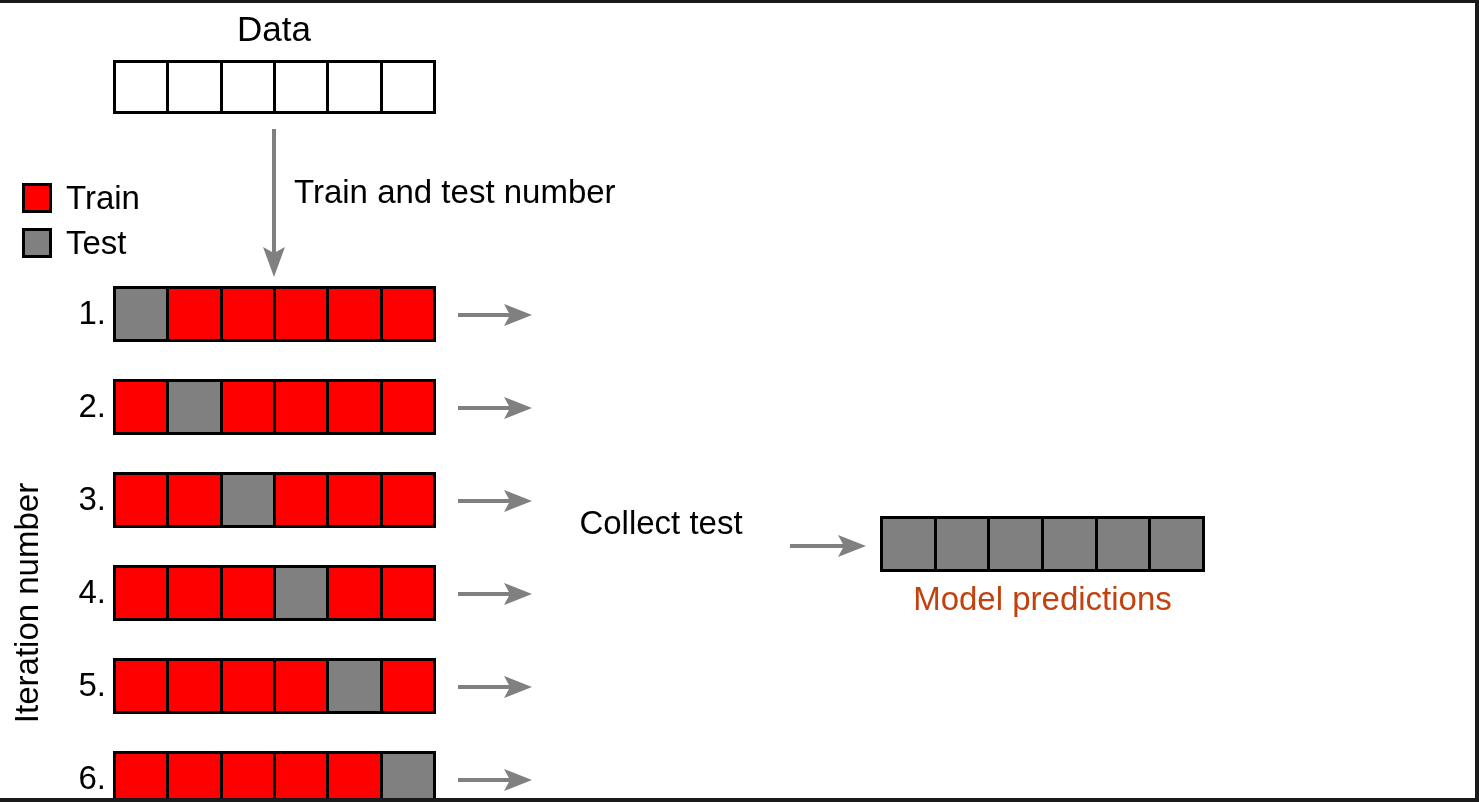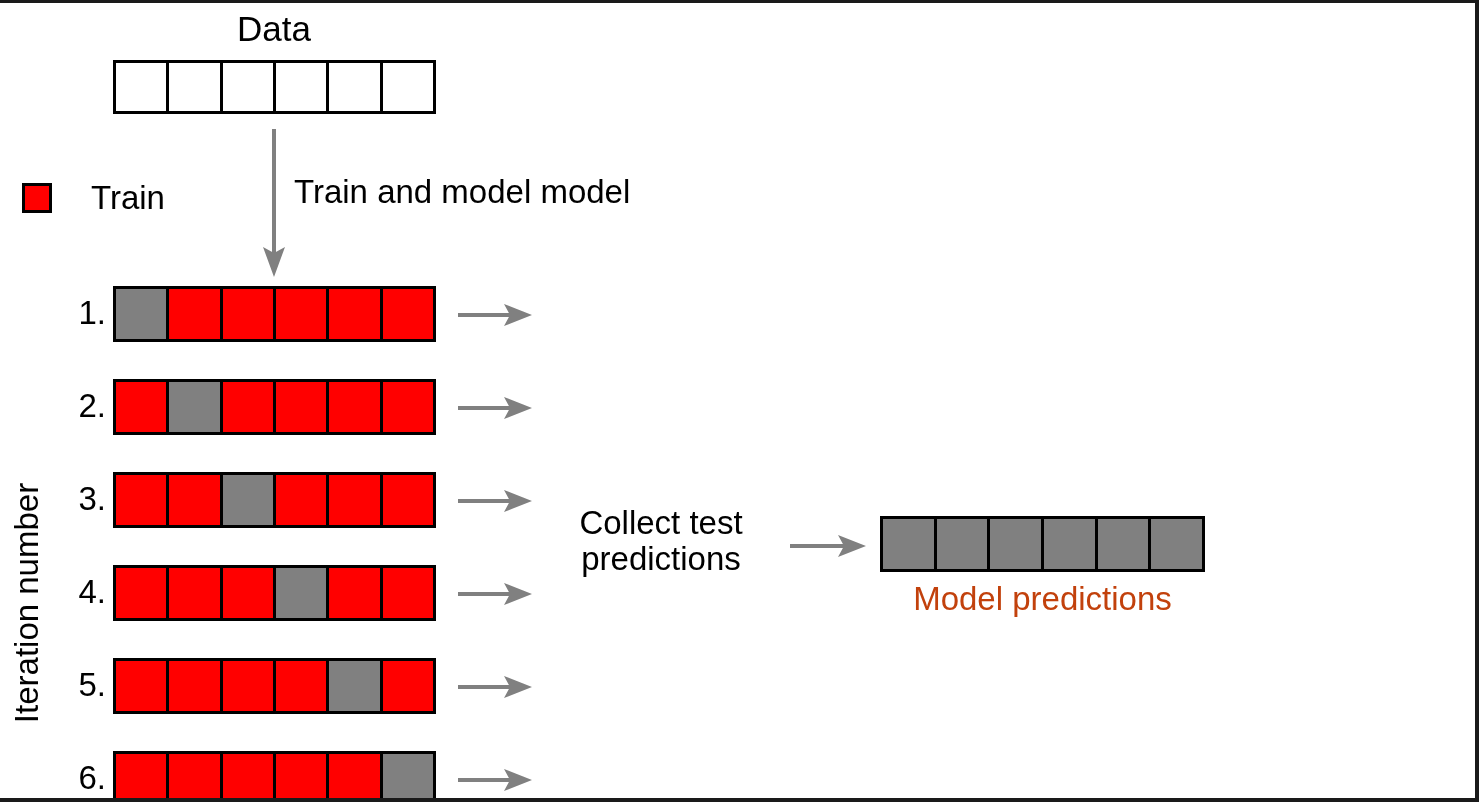--- a/index.html
+++ b/index.html
@@ -71,21 +71,20 @@
     border: 3px solid #000000;
     box-sizing: border-box;
     margin-right: 14px;
     flex: none;
   }
   .legend-label {
     font-size: 33px;
     color: #000000;
     line-height: 1;
     white-space: nowrap;
-    margin-left: 25px;
   }
 
   
   #down-arrow { left: 258px; top: 126px; }
   .arrow-caption {
     left: 294px;
     top: 172px;
     font-size: 33px;
     color: #000000;
     line-height: 1;
@@ -187,28 +186,32 @@
     <div class="cell"></div>
     <div class="cell"></div>
     <div class="cell"></div>
   </div>
 
   <div class="legend">
     <div class="legend-row">
       <span class="legend-swatch" style="background:#ff0000"></span>
       <span class="legend-label">Train</span>
     </div>
+    <div class="legend-row">
+      <span class="legend-swatch" style="background:#808080"></span>
+      <span class="legend-label">Test</span>
+    </div>
   </div>
 
   <svg class="abs" id="down-arrow" width="36" height="152">
     <line x1="16" y1="0" x2="16" y2="125" stroke="#808080" stroke-width="4"></line>
     <polygon points="16,148 5,118 16,124 27,118" fill="#808080"></polygon>
   </svg>
 
-  <div class="abs arrow-caption">Train and model model</div>
+  <div class="abs arrow-caption">Train and test number</div>
 
   <div id="iteration-axis-label">Iteration number</div>
 
   <div class="iter-row" style="top:283px">
     <div class="iter-num">1.</div>
     <div class="fold-strip">
       <div class="cell test"></div>
       <div class="cell train"></div>
       <div class="cell train"></div>
       <div class="cell train"></div>
@@ -296,21 +299,20 @@
       <div class="cell test"></div>
     </div>
     <svg class="row-arrow" width="80" height="30">
       <line x1="2" y1="15" x2="55" y2="15" stroke="#808080" stroke-width="4"></line>
       <polygon points="76,15 48,4 54,15 48,26" fill="#808080"></polygon>
     </svg>
   </div>
 
   <div class="abs collect-caption">
     <div>Collect test</div>
-    <div>predictions</div>
   </div>
 
   <svg class="abs" id="collect-arrow" width="82" height="30">
     <line x1="2" y1="15" x2="57" y2="15" stroke="#808080" stroke-width="4"></line>
     <polygon points="78,15 50,4 56,15 50,26" fill="#808080"></polygon>
   </svg>
 
   <div class="strip" id="prediction-strip">
     <div class="cell"></div>
     <div class="cell"></div>

